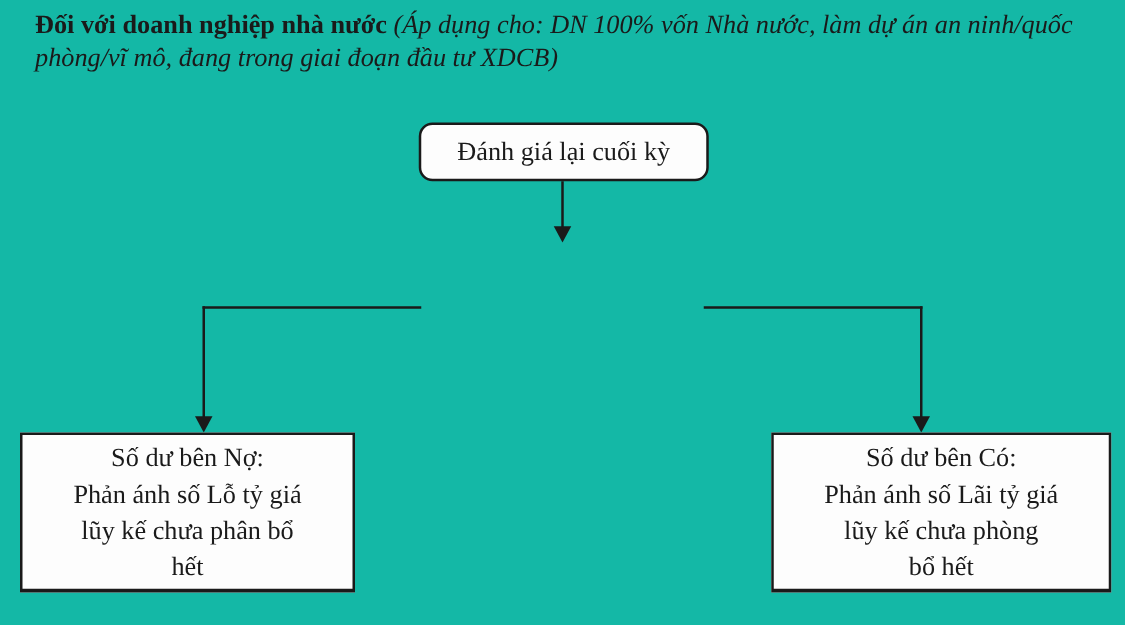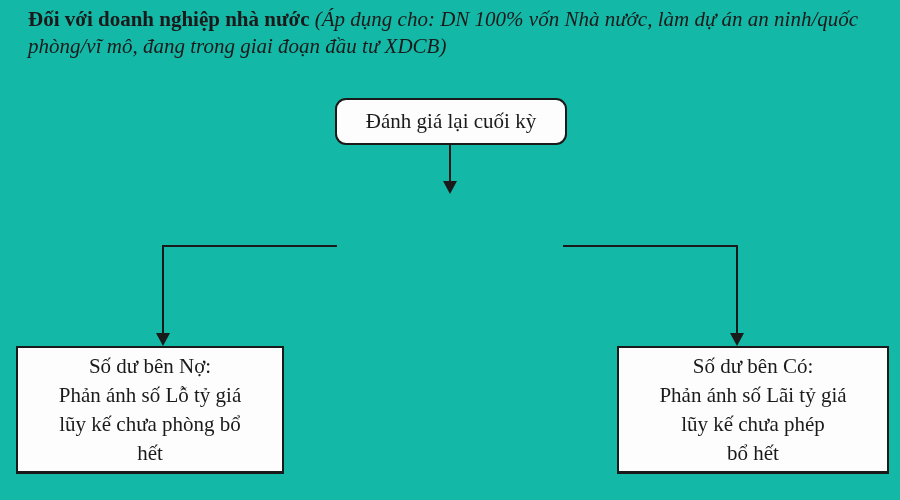--- a/index.html
+++ b/index.html
@@ -99,24 +99,24 @@
   <div class="line vline-left"></div>
   <div class="arrowhead head-left"></div>
 
   <div class="line hline-right"></div>
   <div class="line vline-right"></div>
   <div class="arrowhead head-right"></div>
 
   <div class="node node-bottom node-left">
     <span class="prewrap">Số dư bên Nợ:
 Phản ánh số Lỗ tỷ giá
-lũy kế chưa phòng bổ
+lũy kế chưa phân bổ
 hết</span>
   </div>
 
   <div class="node node-bottom node-right">
     <span class="prewrap">Số dư bên Có:
 Phản ánh số Lãi tỷ giá
-lũy kế chưa phép
+lũy kế chưa phòng
 bổ hết</span>
   </div>
 
 </div>
 
 </body></html>

